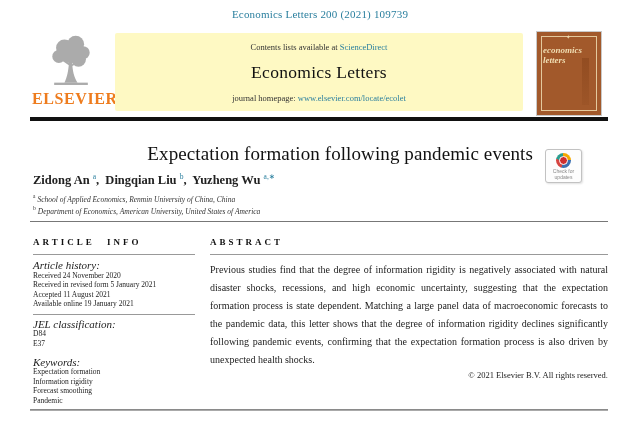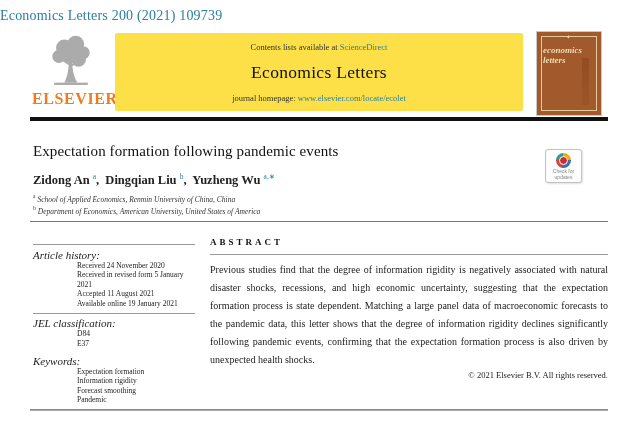--- a/index.html
+++ b/index.html
@@ -5,34 +5,34 @@
   * { margin:0; padding:0; box-sizing:border-box; }
   html,body { background:#ffffff; }
   .page {
     position:relative; width:640px; height:426px; background:#ffffff;
     font-family:"Liberation Serif", serif; color:#1a1a1a; overflow:hidden;
   }
   .link { color:#2a7f9e; text-decoration:none; cursor:pointer; }
 
   
   .citation {
-    position:absolute; top:8px; left:0; right:0; text-align:left;
-    font-size:14px; color:#2a7f9e; letter-spacing:.2px;
+    position:absolute; top:8px; left:0; right:0; text-align:center;
+    font-size:11px; color:#2a7f9e; letter-spacing:.2px;
   }
 
   
   .masthead { position:absolute; top:32px; left:30px; width:578px; height:84px; }
   .elsevier-logo { position:absolute; left:2px; top:2px; width:78px; height:80px; text-align:center; }
   .elsevier-logo svg { display:block; margin:0 auto; }
   .elsevier-wordmark {
     font-size:16px; font-weight:bold; color:#ee7c1e; letter-spacing:.6px; margin-top:-2px;
   }
   .mast-box {
     position:absolute; left:85px; top:1px; width:408px; height:78px;
-    background:#fde047; border-radius:2px;
+    background:#fef9c3; border-radius:2px;
     display:flex; flex-direction:column; justify-content:space-between;
     text-align:center; padding:9px 6px 8px 6px;
   }
   .contents-line { font-size:8.5px; color:#333; }
   .journal-name { font-size:17.5px; color:#111; letter-spacing:.3px; }
   .homepage-line { font-size:8.5px; color:#333; }
 
   .journal-cover {
     position:absolute; right:7px; top:0px; width:64px; height:83px;
     background:#a2592b; box-shadow:0 0 0 1px #c9c9c9;
@@ -46,21 +46,21 @@
     font-style:italic; font-weight:bold; font-size:9px; line-height:9.5px; color:#f0ddb2;
   }
   .cover-stripe { position:absolute; right:12px; top:26px; bottom:10px; width:7px;
     background:linear-gradient(180deg, rgba(128,62,22,.45), rgba(128,62,22,.15)); }
 
   .rule-thick { position:absolute; top:117px; left:30px; width:578px; height:3.5px; background:#111; }
 
   
   .article-title {
     position:absolute; top:143px; left:33px; width:500px;
-    font-size:15px; color:#111; letter-spacing:.1px;
+    font-size:19px; color:#111; letter-spacing:.1px;text-align:right;
   }
   .check-badge {
     position:absolute; top:149px; left:545px; width:37px; height:34px;
     border:1px solid #c2c2c2; border-radius:3px; background:#fdfdfd;
     text-align:center; cursor:pointer; box-shadow:1px 1px 2px rgba(0,0,0,.12);
   }
   .cm-ring {
     width:15px; height:15px; border-radius:50%; margin:3px auto 1px auto; position:relative;
     background:conic-gradient(#f5a800 0 25%, #3a6fb0 25% 55%, #d64541 55% 78%, #2a9d8f 78% 100%);
   }
@@ -79,21 +79,21 @@
 
   .rule-mid { position:absolute; top:221px; left:30px; width:578px; height:1px; background:#777; }
   .rule-bottom { position:absolute; top:409px; left:30px; width:578px; height:2px; background:#aaa; border-top:1px solid #8a8a8a; }
 
   
   .col-heading { font-size:9px; font-weight:bold; letter-spacing:3px; word-spacing:7px; color:#111; }
   .col-rule { height:1px; background:#999; margin:7px 0 6px 0; }
 
   .info-col { position:absolute; top:237px; left:33px; width:162px; }
   .info-col .label { font-style:italic; font-size:11px; line-height:9.5px; color:#222; }
-  .info-col .item { font-size:7.5px; line-height:9.6px; color:#222;margin-left:44px; }
+  .info-col .item { font-size:7.5px; line-height:9.6px; color:#222; }
   .info-col .group-rule { height:1px; background:#999; margin:5px 0 5px 0; }
   .keywords-block { margin-top:9px; }
 
   .abs-col { position:absolute; top:237px; left:210px; width:398px; }
   .abs-text { font-size:10px; line-height:18px; color:#222; text-align:justify; }
   .abs-copy { font-size:8.5px; color:#222; text-align:right; margin-top:1px; }
 </style>
 </head>
 <body>
 
@@ -153,20 +153,21 @@
   </div>
 
   <div class="affiliations">
     <div><sup>a</sup><span>School of Applied Economics, Renmin University of China, China</span></div>
     <div><sup>b</sup><span>Department of Economics, American University, United States of America</span></div>
   </div>
 
   <div class="rule-mid"></div>
 
   <div class="info-col">
+    <div class="col-heading">ARTICLE INFO</div>
     <div class="col-rule"></div>
 
     <div class="label">Article history:</div>
     <div class="item">Received 24 November 2020</div>
     <div class="item">Received in revised form 5 January 2021</div>
     <div class="item">Accepted 11 August 2021</div>
     <div class="item">Available online 19 January 2021</div>
 
     <div class="group-rule"></div>
 

